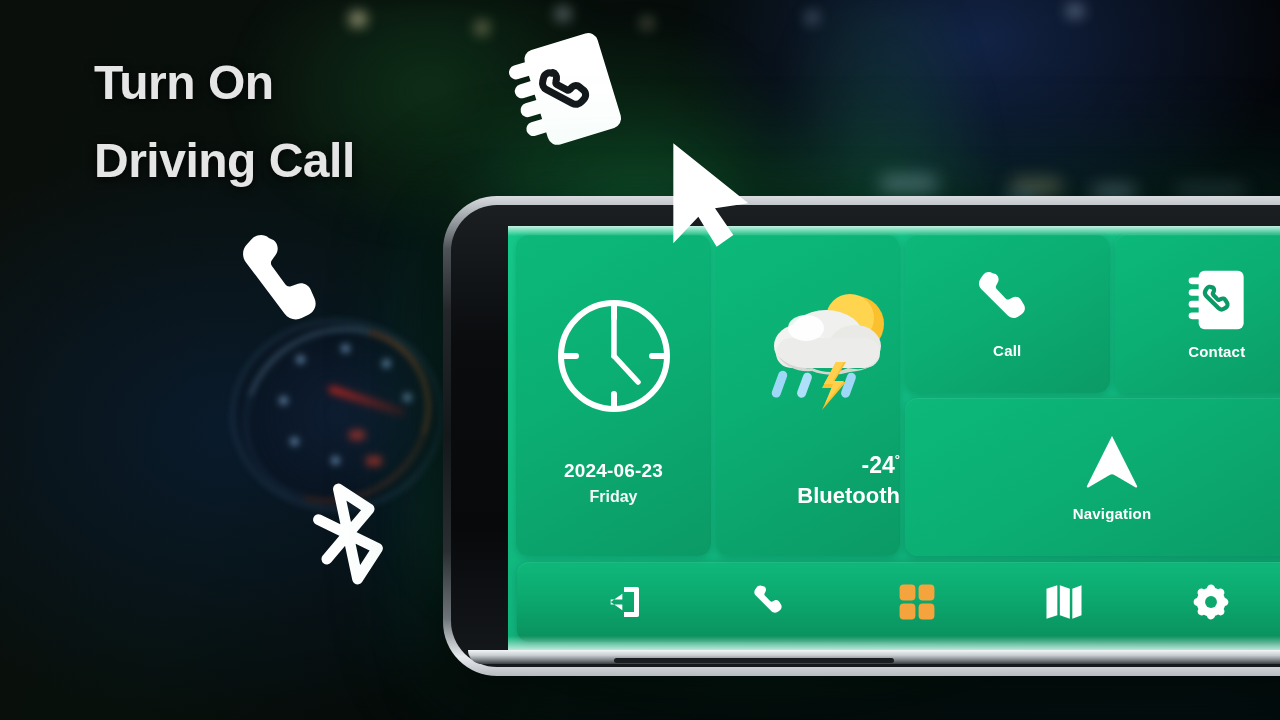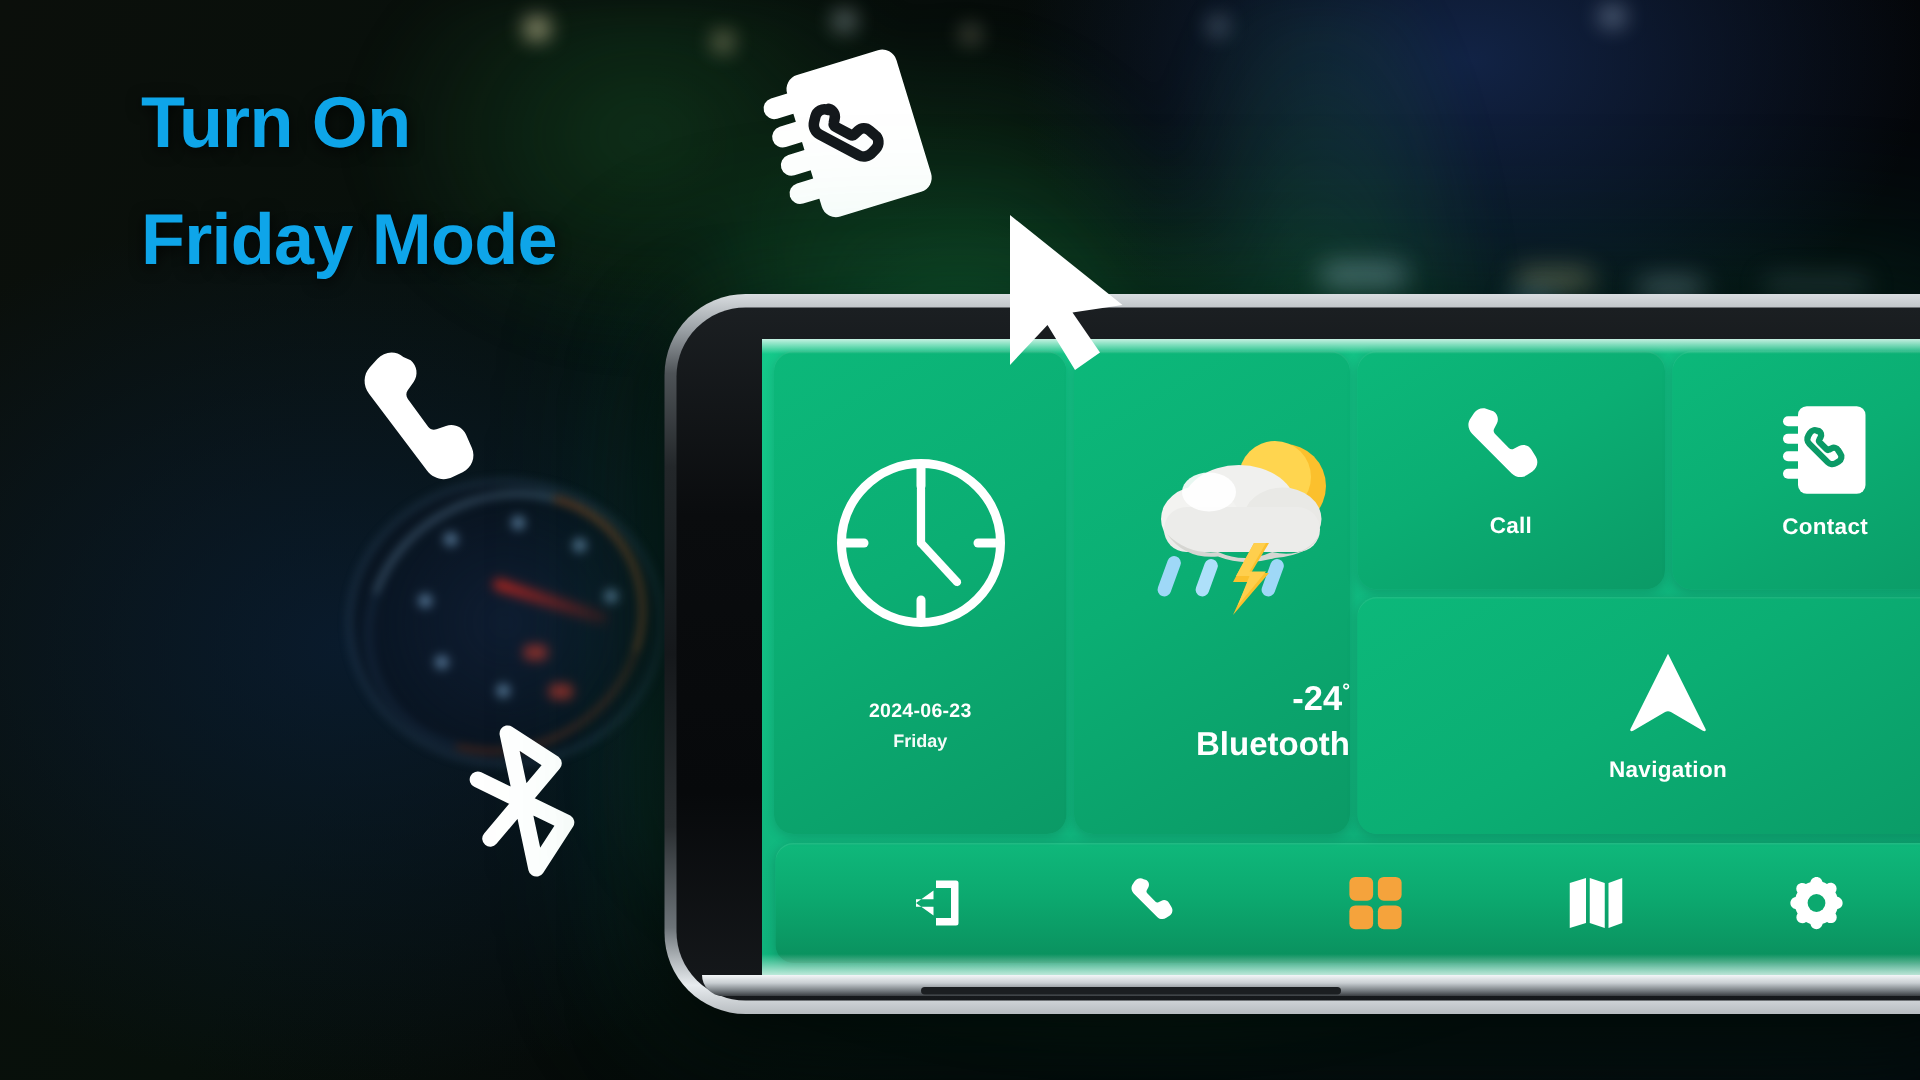--- a/index.html
+++ b/index.html
@@ -85,21 +85,21 @@
     position: absolute;
     filter: blur(9px);
     border-radius: 40px;
   }
 
   
   #headline {
     position: absolute;
     left: 94px; top: 44px;
     z-index: 20;
-    color: #0ea5e9;
+    color: #e5e5e5;
     font-weight: 700;
     letter-spacing: -0.5px;
     text-shadow: 0 2px 10px rgba(0,0,0,.8);
   }
   #headline .line { display: block; font-size: 48px; line-height: 78px; white-space: nowrap; }
 
   
   .float-icon { position: absolute; z-index: 21; }
   #float-phone  { left: 232px; top: 232px; width: 110px; height: 110px; transform: rotate(8deg); }
   #float-bt     { left: 302px; top: 482px; width: 92px;  height: 104px; }
@@ -188,22 +188,22 @@
     display: flex;
     flex-direction: column;
     gap: 5px;
     min-width: 0;
   }
   .right-row { flex: 1; display: flex; gap: 5px; min-height: 0; }
   .right-row .tile { flex: 1; }
 
   
   #clock-face { margin-top: 6px; }
-  #clock-date { font-size: 13px; font-weight: 700; margin-top: 42px; letter-spacing: .2px; }
-  #clock-day  { font-size: 12px; font-weight: 600; margin-top: 6px; opacity: .96; }
+  #clock-date { font-size: 19px; font-weight: 700; margin-top: 42px; letter-spacing: .2px; }
+  #clock-day  { font-size: 16px; font-weight: 600; margin-top: 6px; opacity: .96; }
 
   
   #weather-icon { margin-top: 2px; }
   #weather-temp { font-size: 23px; font-weight: 600; margin-top: 36px; }
   #weather-temp sup { font-size: 13px; vertical-align: super; }
   #weather-city { font-size: 22px; font-weight: 600; margin-top: 4px; }
 
   .tile-label { font-size: 15px; font-weight: 600; margin-top: 10px; letter-spacing: .2px; }
   .tile-icon  { display: block; }
 
@@ -272,21 +272,21 @@
   <div class="blur-light" style="left:1066px;top:4px;width:18px;height:14px;background:rgba(210,230,255,.4)"></div>
 
   <div class="road-streak" style="left:880px;top:176px;width:58px;height:16px;background:rgba(185,215,235,.42)"></div>
   <div class="road-streak" style="left:1010px;top:180px;width:52px;height:14px;background:rgba(235,215,150,.40)"></div>
   <div class="road-streak" style="left:1092px;top:186px;width:44px;height:13px;background:rgba(200,225,245,.38)"></div>
   <div class="road-streak" style="left:1176px;top:184px;width:70px;height:13px;background:rgba(120,140,160,.28)"></div>
   <div class="road-streak" style="left:1006px;top:196px;width:32px;height:12px;background:rgba(90,160,220,.45)"></div>
 
   <div id="headline">
     <span class="line">Turn On</span>
-    <span class="line">Friday Mode</span>
+    <span class="line">Driving Call</span>
   </div>
 
   <svg id="float-phone" class="float-icon" viewBox="0 0 64 64">
     <path fill="#ffffff" d="M17.6 5.2c-3.4-2.1-7.6-1.1-9.9 2.2L5.3 11c-2.2 3.2-1.7 7.4 1.1 10.2l26.4 26.4c2.8 2.8 7 3.3 10.2 1.1l3.6-2.4c3.3-2.3 4.3-6.5 2.2-9.9l-2.9-4.7c-1.7-2.8-5.3-3.8-8.2-2.3l-3.5 1.8c-1.1.6-2.4.4-3.3-.5L21.6 21.1c-.9-.9-1.1-2.2-.5-3.3l1.8-3.5c1.5-2.9.5-6.5-2.3-8.2z"></path>
   </svg>
 
   <svg id="float-bt" class="float-icon" viewBox="0 0 64 72">
     <g transform="rotate(-12 32 36)">
       <path fill="none" stroke="#ffffff" stroke-width="7.5" stroke-linecap="round" stroke-linejoin="round" d="M32 4 L32 68 L50 50 L14 22 M14 50 L50 22 L32 4"></path>
     </g>

